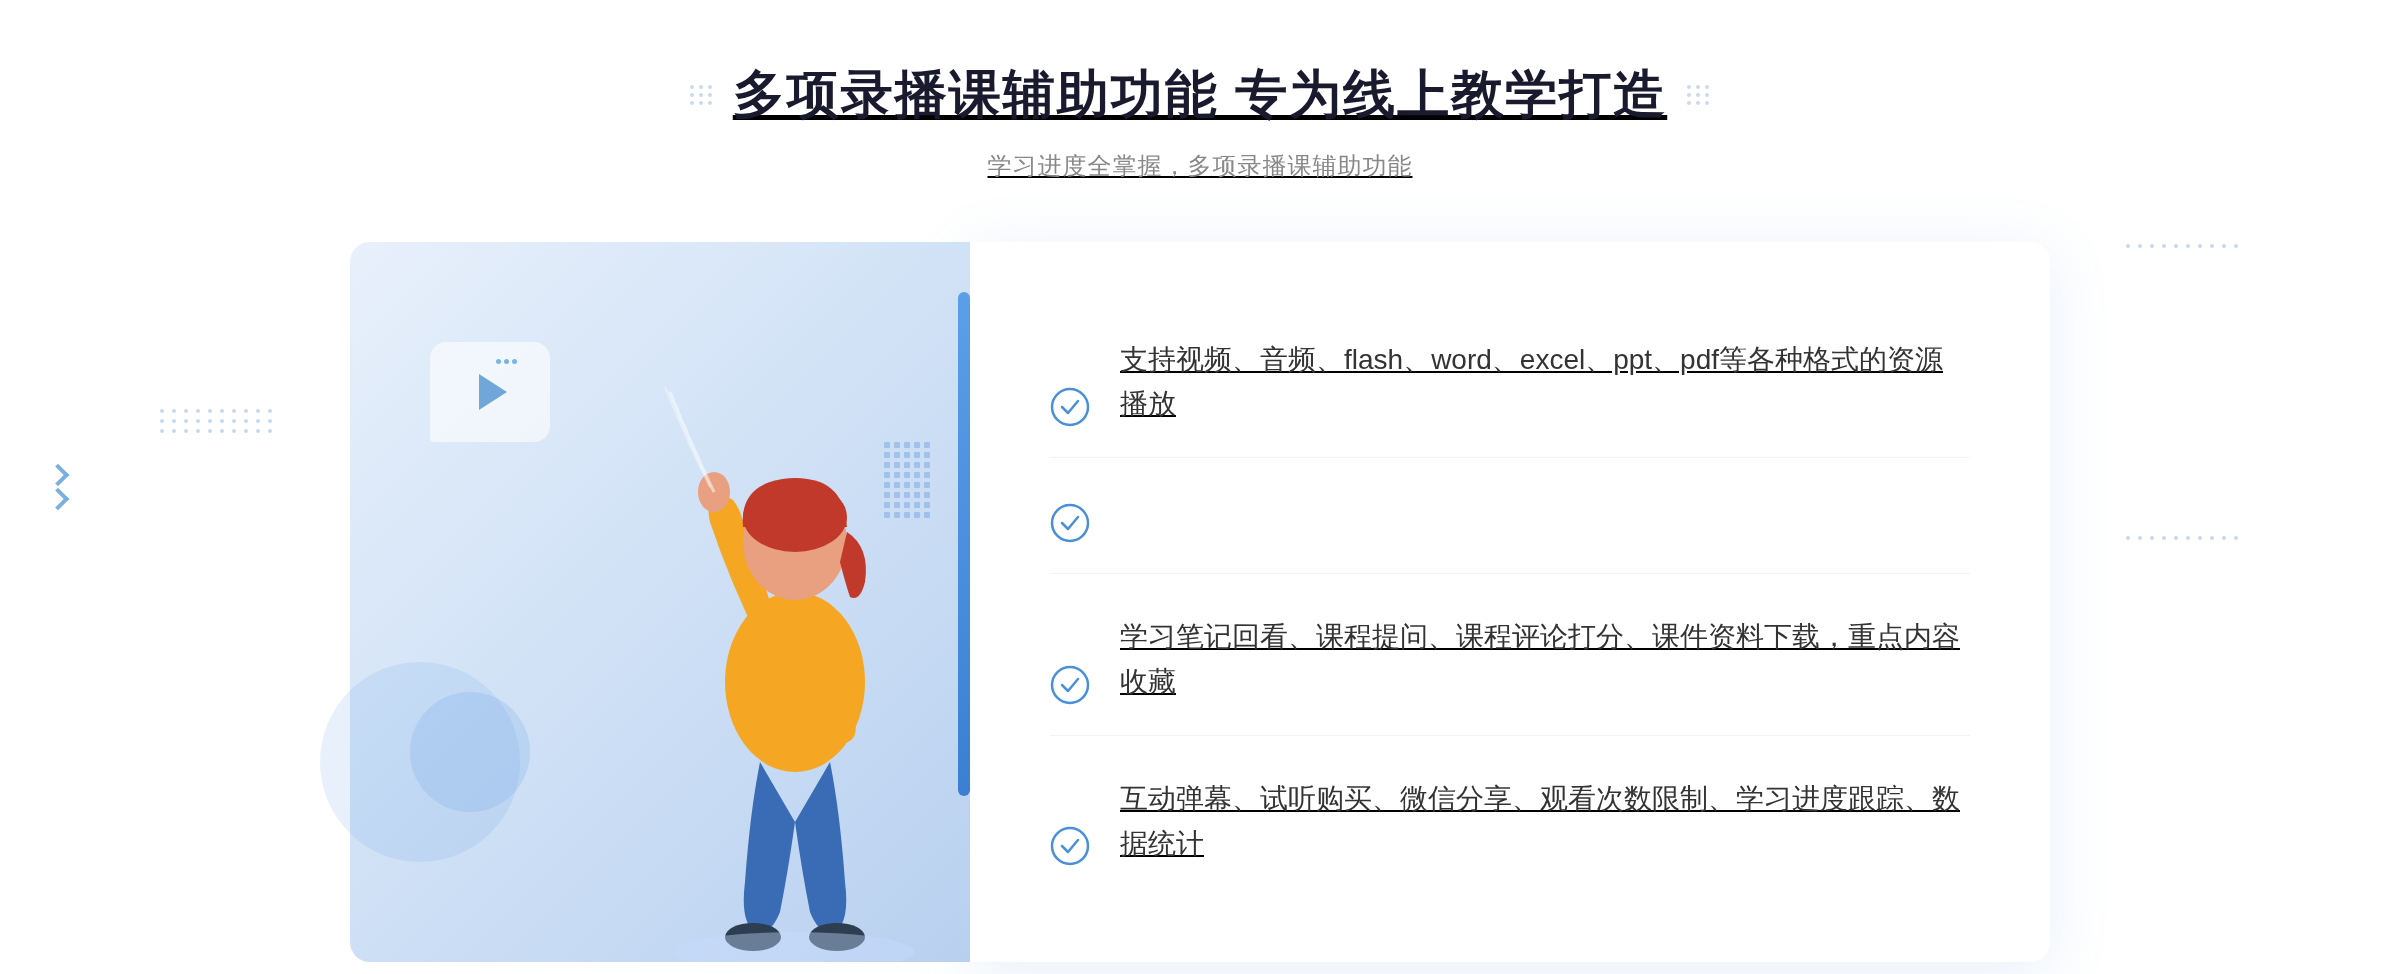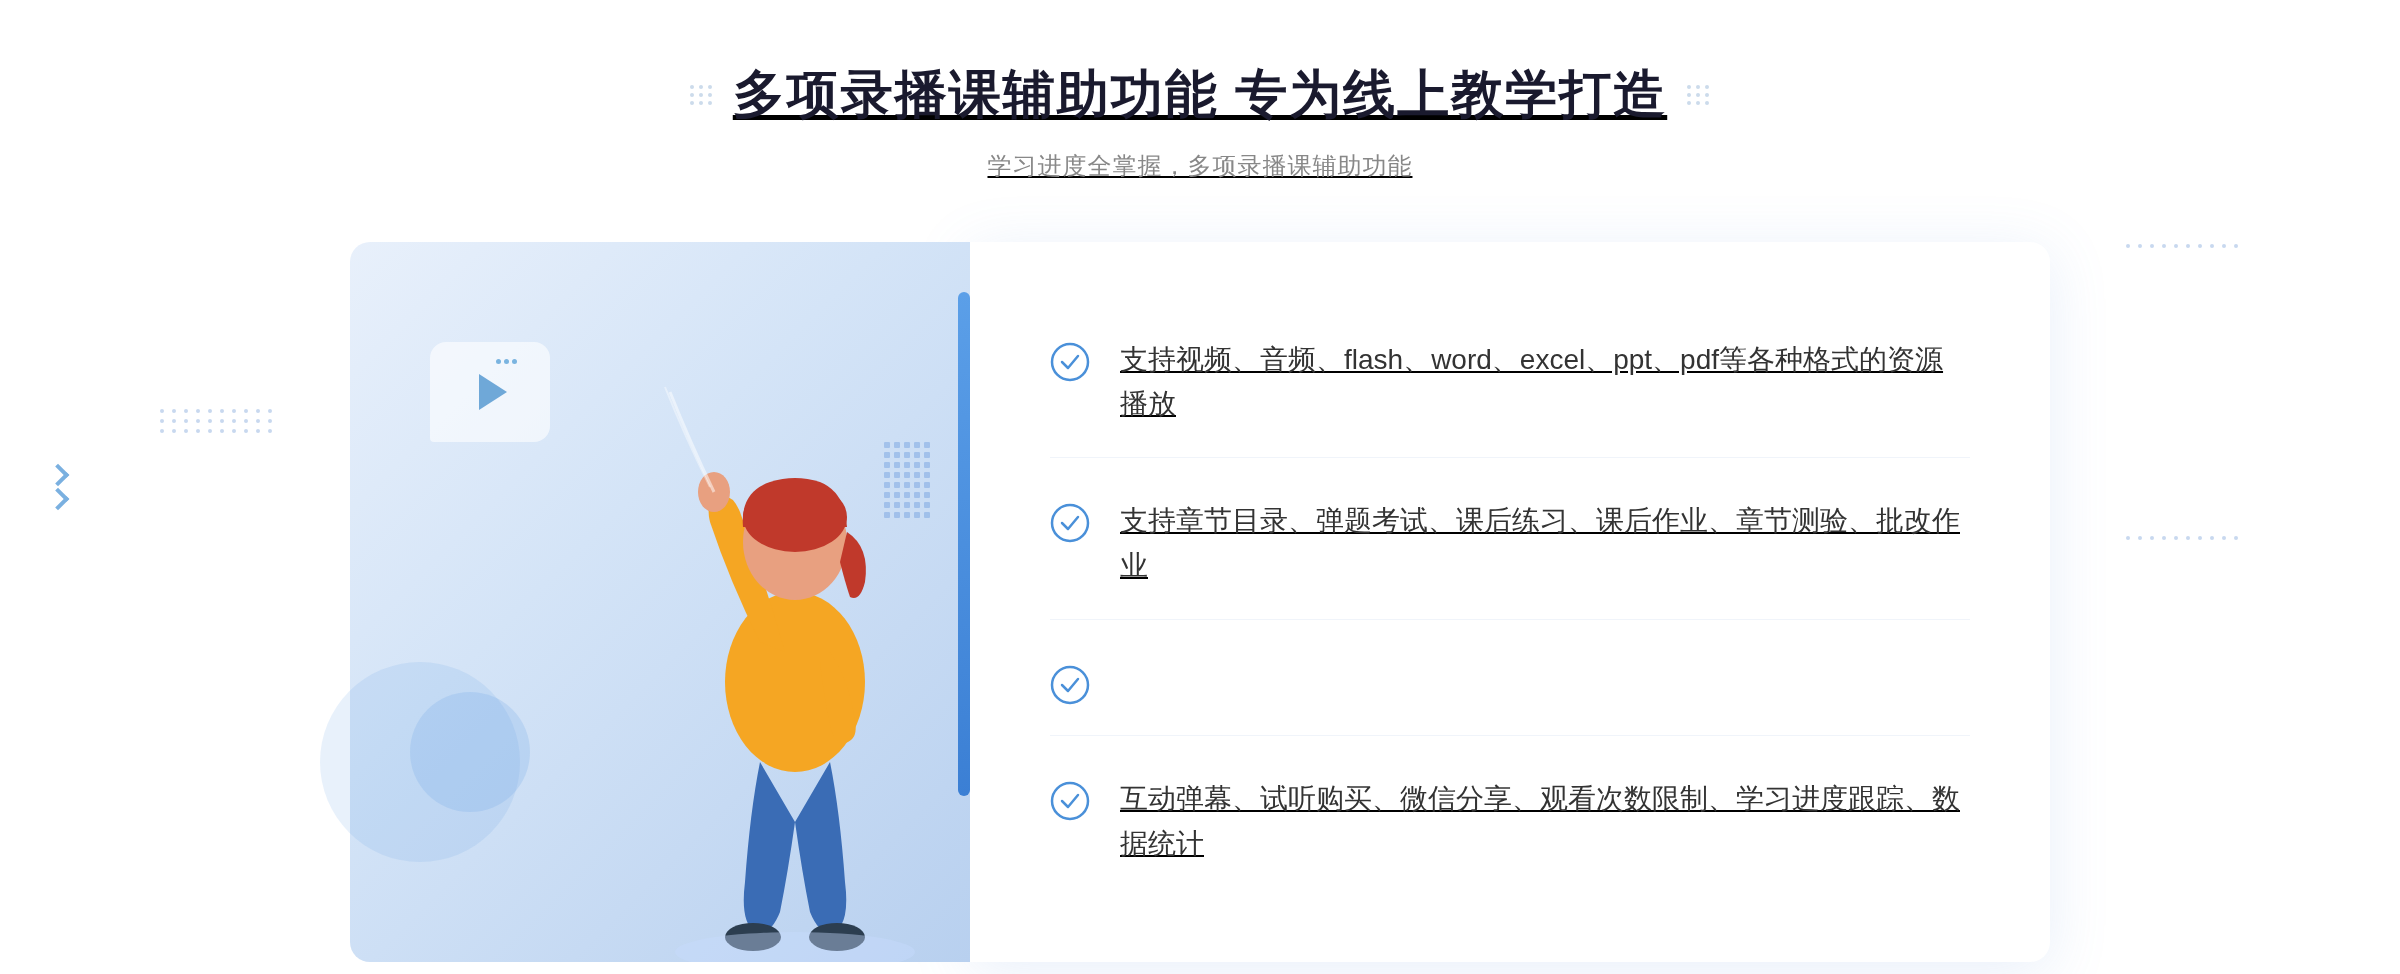--- a/index.html
+++ b/index.html
@@ -190,21 +190,21 @@
       box-shadow: 0 10px 60px rgba(100, 150, 220, 0.15);
       padding: 60px 80px;
       display: flex;
       flex-direction: column;
       justify-content: space-around;
       min-height: 720px;
     }
 
     .feature-item {
       display: flex;
-      align-items: flex-start;
+      align-items: flex-end;
       gap: 30px;
       padding: 30px 0;
       border-bottom: 1px solid #f0f4fa;
     }
 
     .feature-item:last-child {
       border-bottom: none;
     }
 
     .check-icon {
@@ -451,28 +451,28 @@
           <polyline points="12,20 18,26 28,14" fill="none" stroke="#4a90d9" stroke-width="2.5" stroke-linecap="round" stroke-linejoin="round"></polyline>
         </svg>
         <span class="feature-text">支持视频、音频、flash、word、excel、ppt、pdf等各种格式的资源播放</span>
       </div>
 
       <div class="feature-item">
         <svg class="check-icon" viewBox="0 0 40 40" xmlns="http://www.w3.org/2000/svg">
           <circle cx="20" cy="20" r="18" fill="none" stroke="#4a90d9" stroke-width="2.5"></circle>
           <polyline points="12,20 18,26 28,14" fill="none" stroke="#4a90d9" stroke-width="2.5" stroke-linecap="round" stroke-linejoin="round"></polyline>
         </svg>
-        <span class="feature-text">支持章节目录、弹题考试、课后练习、课后作业、章节测验、批改作业</span>
       </div>
 
       <div class="feature-item">
         <svg class="check-icon" viewBox="0 0 40 40" xmlns="http://www.w3.org/2000/svg">
           <circle cx="20" cy="20" r="18" fill="none" stroke="#4a90d9" stroke-width="2.5"></circle>
           <polyline points="12,20 18,26 28,14" fill="none" stroke="#4a90d9" stroke-width="2.5" stroke-linecap="round" stroke-linejoin="round"></polyline>
         </svg>
+        <span class="feature-text">学习笔记回看、课程提问、课程评论打分、课件资料下载，重点内容收藏</span>
       </div>
 
       <div class="feature-item">
         <svg class="check-icon" viewBox="0 0 40 40" xmlns="http://www.w3.org/2000/svg">
           <circle cx="20" cy="20" r="18" fill="none" stroke="#4a90d9" stroke-width="2.5"></circle>
           <polyline points="12,20 18,26 28,14" fill="none" stroke="#4a90d9" stroke-width="2.5" stroke-linecap="round" stroke-linejoin="round"></polyline>
         </svg>
         <span class="feature-text">互动弹幕、试听购买、微信分享、观看次数限制、学习进度跟踪、数据统计</span>
       </div>
 

